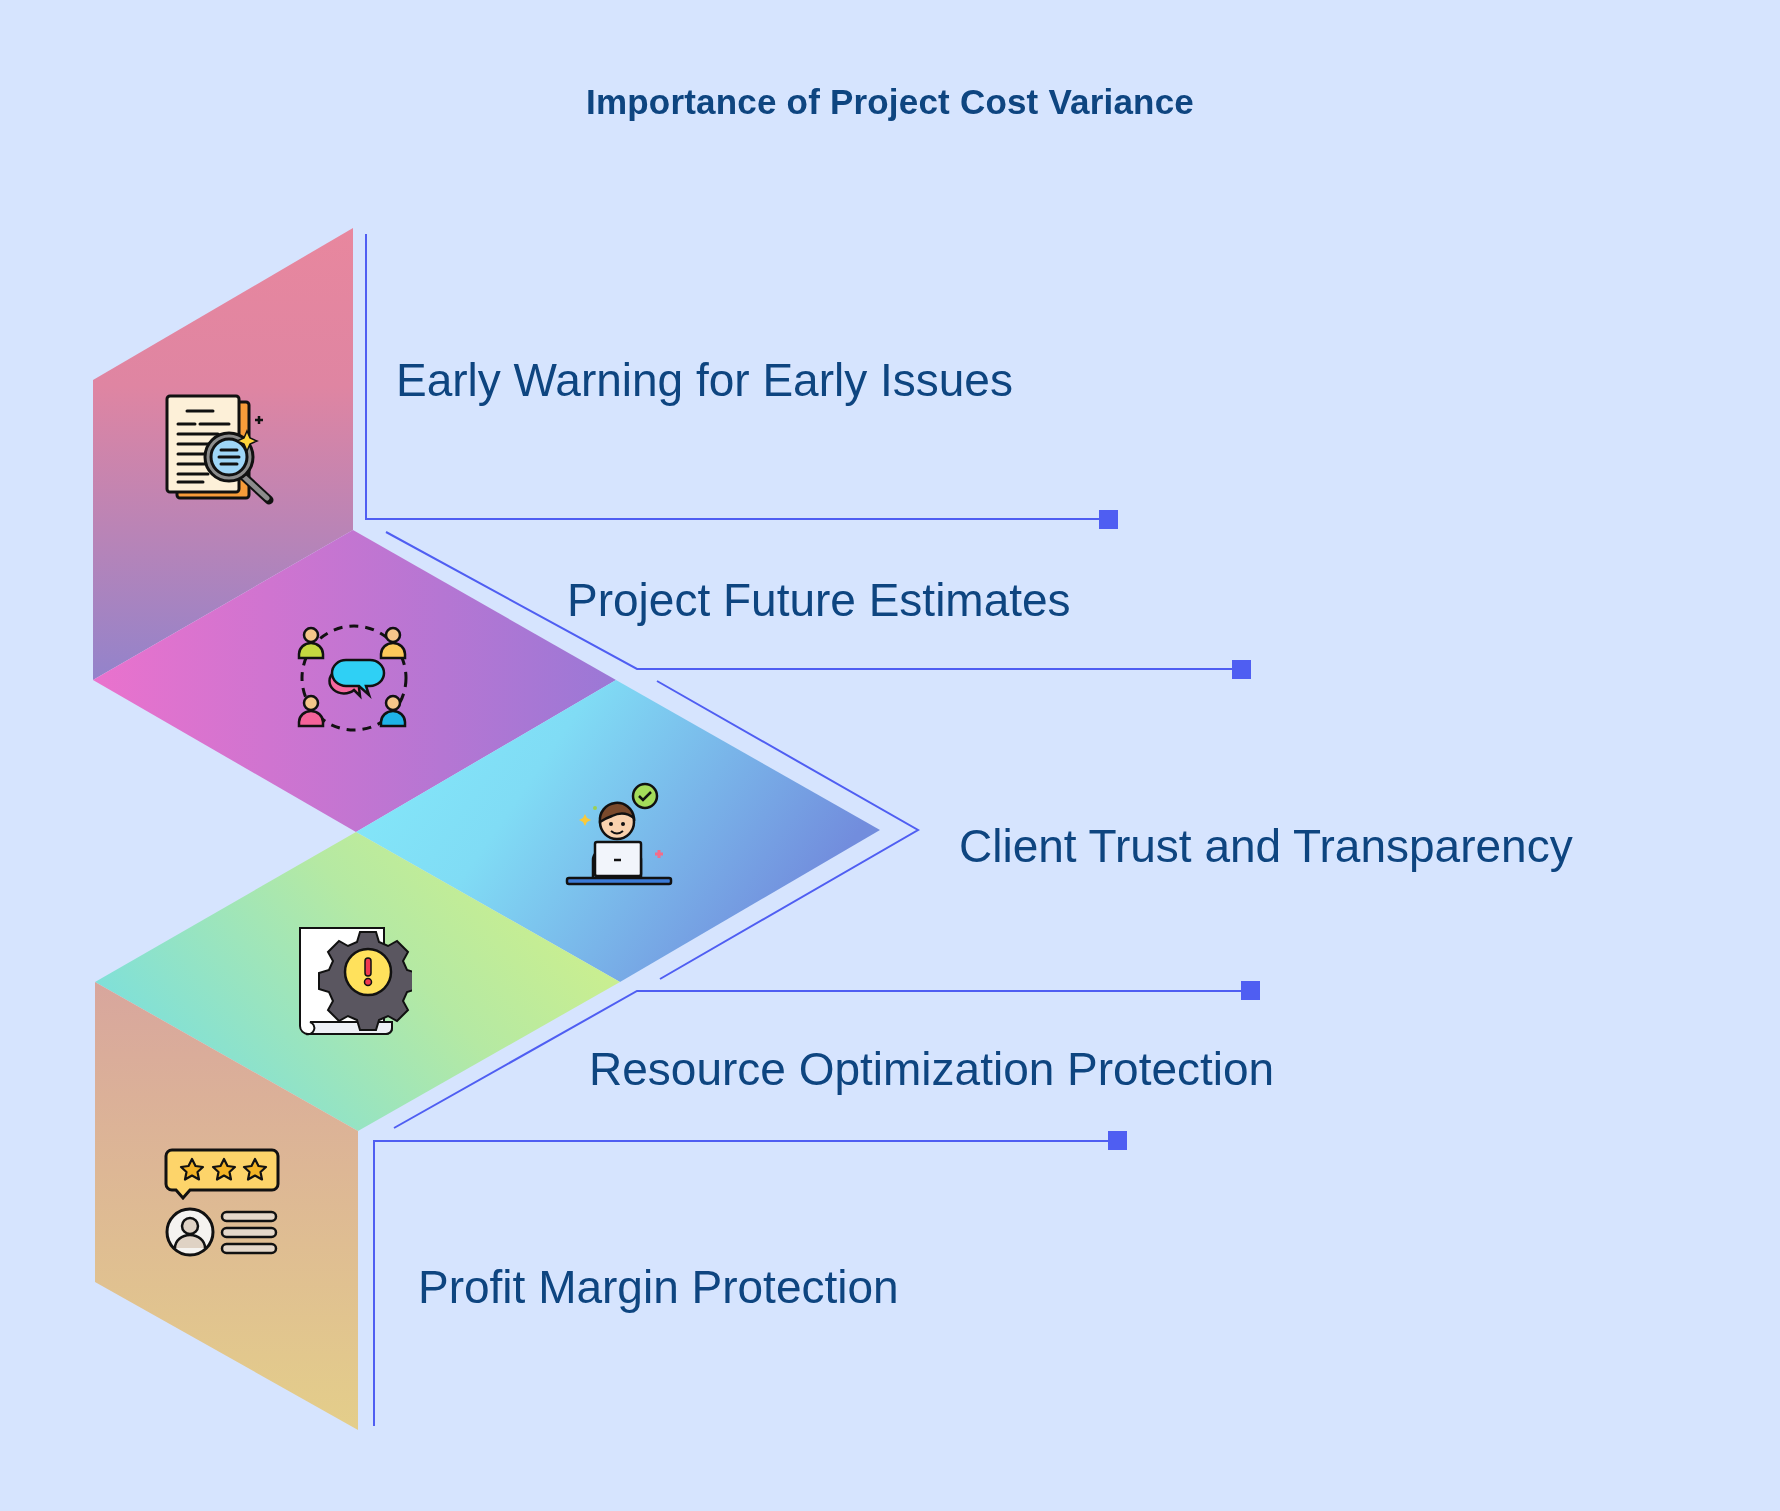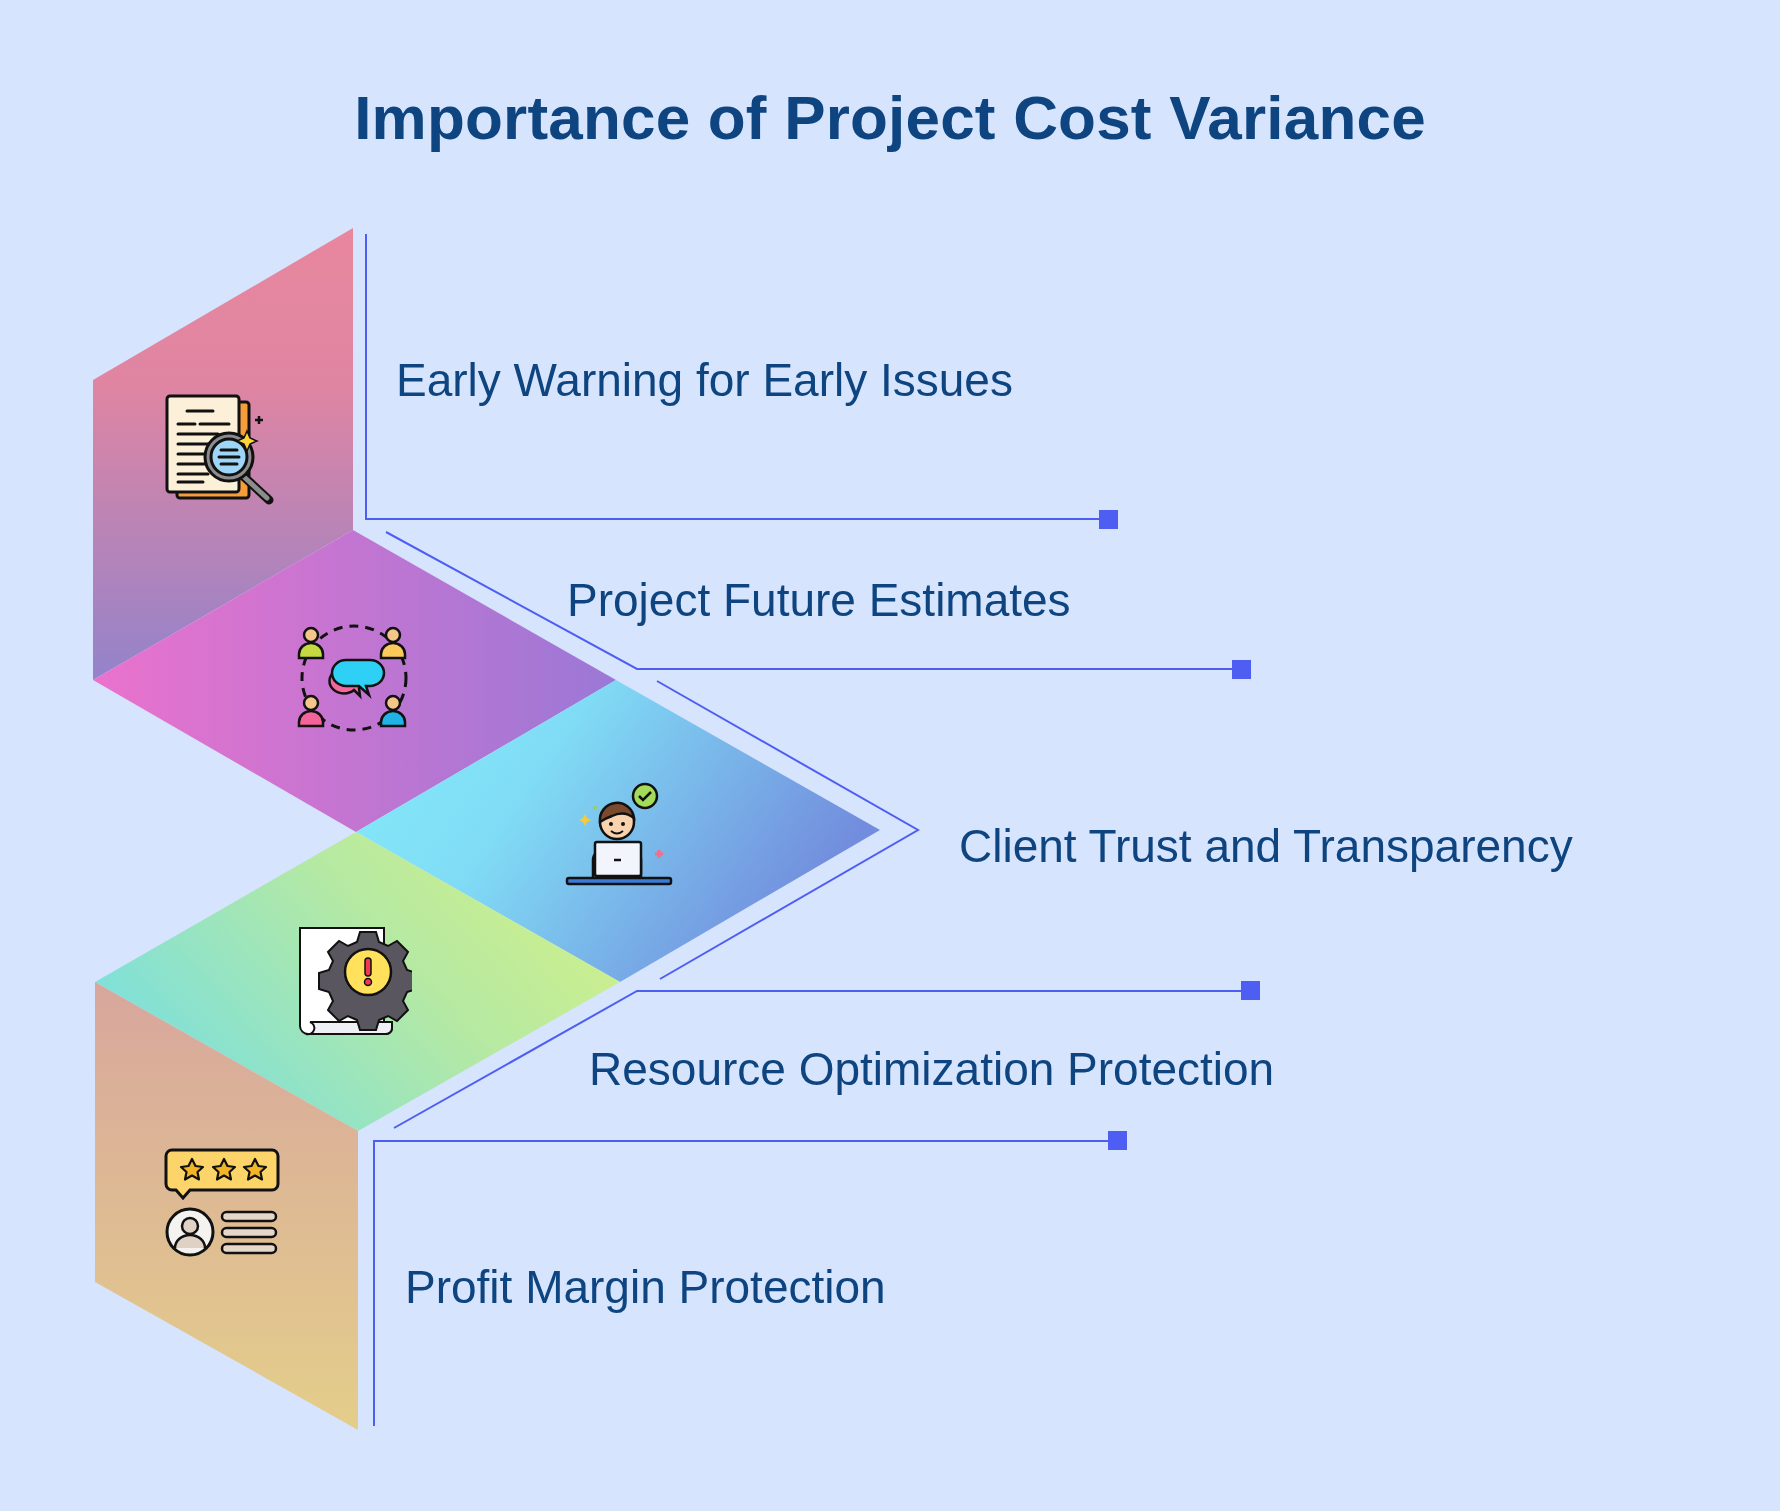--- a/index.html
+++ b/index.html
@@ -4,21 +4,21 @@
 <style>
   html, body { margin: 0; padding: 0; }
   body {
     width: 1780px; height: 1511px; overflow: hidden;
     background: #d6e4fe;
     position: relative;
     font-family: "Liberation Sans", "DejaVu Sans", sans-serif;
   }
   .title {
     position: absolute; left: 0; top: 82px; width: 1780px;
-    text-align: center; font-size: 62px; font-weight: 700;
+    text-align: center; font-size: 35px; font-weight: 700;
     color: #0e4580; letter-spacing: 0.2px;
   }
   svg.diagram { position: absolute; left: 0; top: 0; }
   .label {
     position: absolute; font-size: 46px; color: #0e4580;
     white-space: nowrap; line-height: 1;
   }
   .icon { position: absolute; }
 </style>
 </head>
@@ -159,13 +159,13 @@
     <rect x="58" y="64" width="54" height="9" rx="4.5"></rect>
     <rect x="58" y="80" width="54" height="9" rx="4.5"></rect>
     <rect x="58" y="96" width="54" height="9" rx="4.5"></rect>
   </g>
 </svg>
 
 <div class="label" style="left:396px;top:357px;">Early Warning for Early Issues</div>
 <div class="label" style="left:567px;top:577px;">Project Future Estimates</div>
 <div class="label" style="left:959px;top:811px;margin-top:12px;">Client Trust and Transparency</div>
 <div class="label" style="left:589px;top:1046px;">Resource Optimization Protection</div>
-<div class="label" style="left:405px;top:1264px;">Profit Margin Protection</div>
+<div class="label" style="left:418px;top:1264px;">Profit Margin Protection</div>
 
 </body></html>

